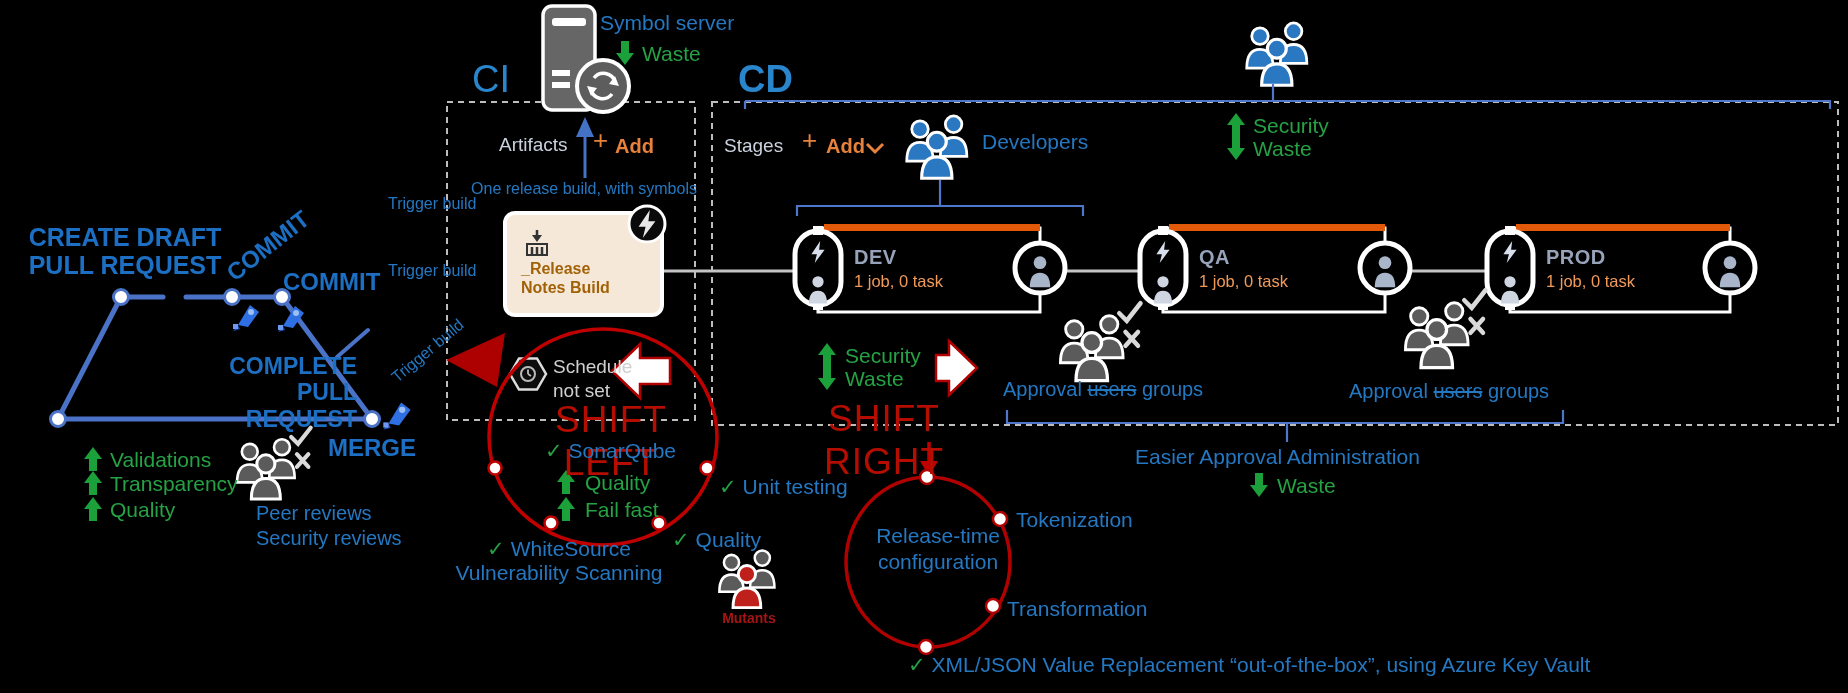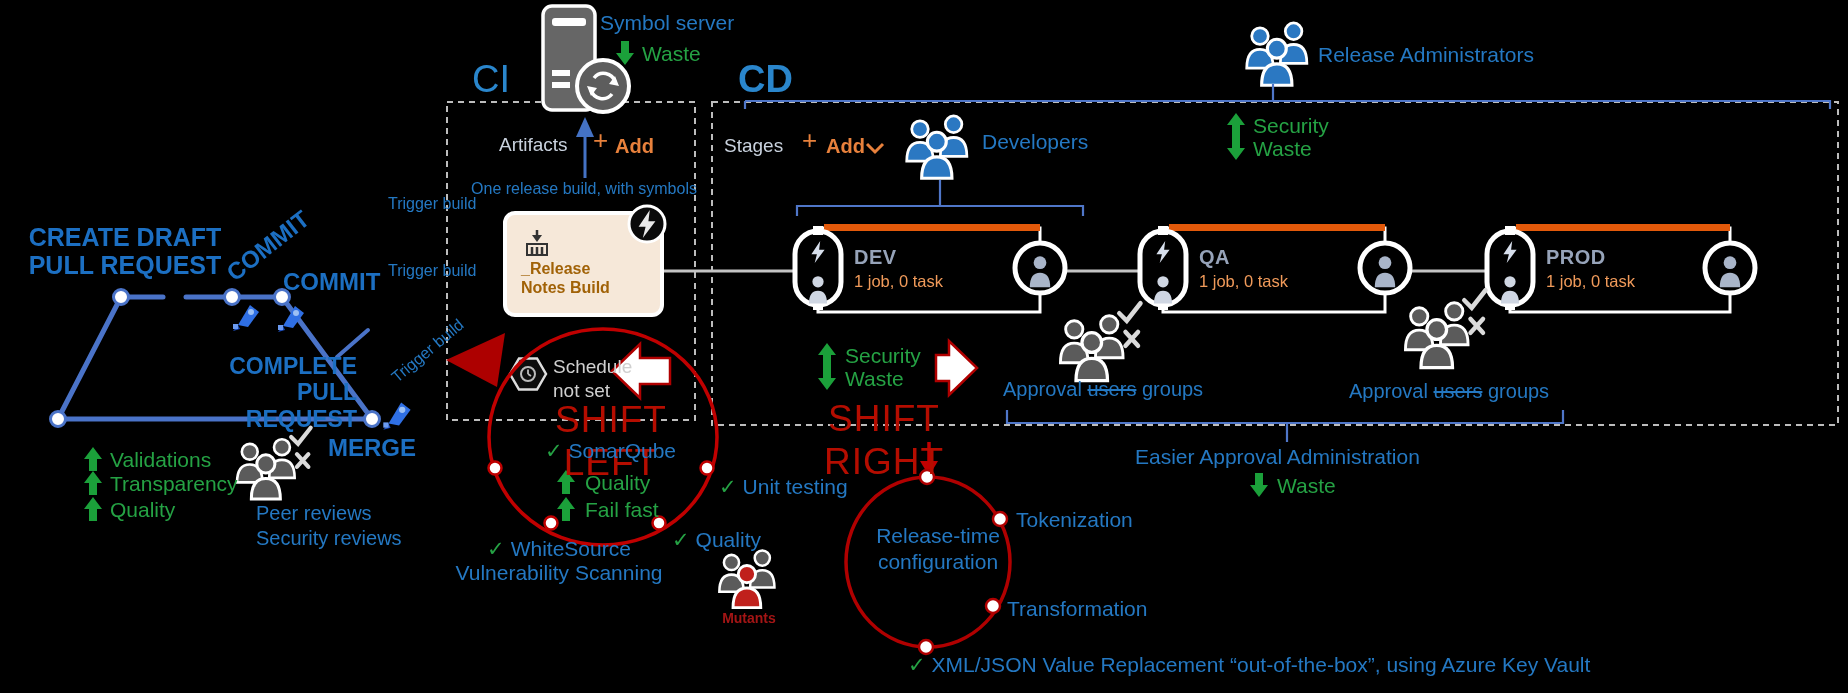--- a/index.html
+++ b/index.html
@@ -331,17 +331,16 @@
 <div class="t b s21" style="left:1016px;top:508px;">Tokenization</div>
 <div class="t b s21" style="left:1007px;top:597px;">Transformation</div>
 <div class="t s21" style="left:908px;top:653px;"><span class="chk">✓</span><span class="b">XML/JSON Value Replacement “out-of-the-box”, using Azure Key Vault</span></div>
 
 <div class="t b s20" style="left:1003px;top:378px;"><span>Approval</span>&nbsp;<span class="strike">users</span>&nbsp;<span>groups</span></div>
 <div class="t b s20" style="left:1349px;top:380px;"><span>Approval</span>&nbsp;<span class="strike">users</span>&nbsp;<span>groups</span></div>
 
 <div class="t b s21" style="left:1135px;top:445px;">Easier Approval Administration</div>
 <div class="t g s21" style="left:1277px;top:474px;">Waste</div>
 
-<div class="t b s21" style="left:1318px;top:43px;">Release Administrators</div>
 <div class="t g s21" style="left:1253px;top:114px;">Security</div>
 <div class="t g s21" style="left:1253px;top:137px;">Waste</div>
 
 </div>
 
 </body></html>

